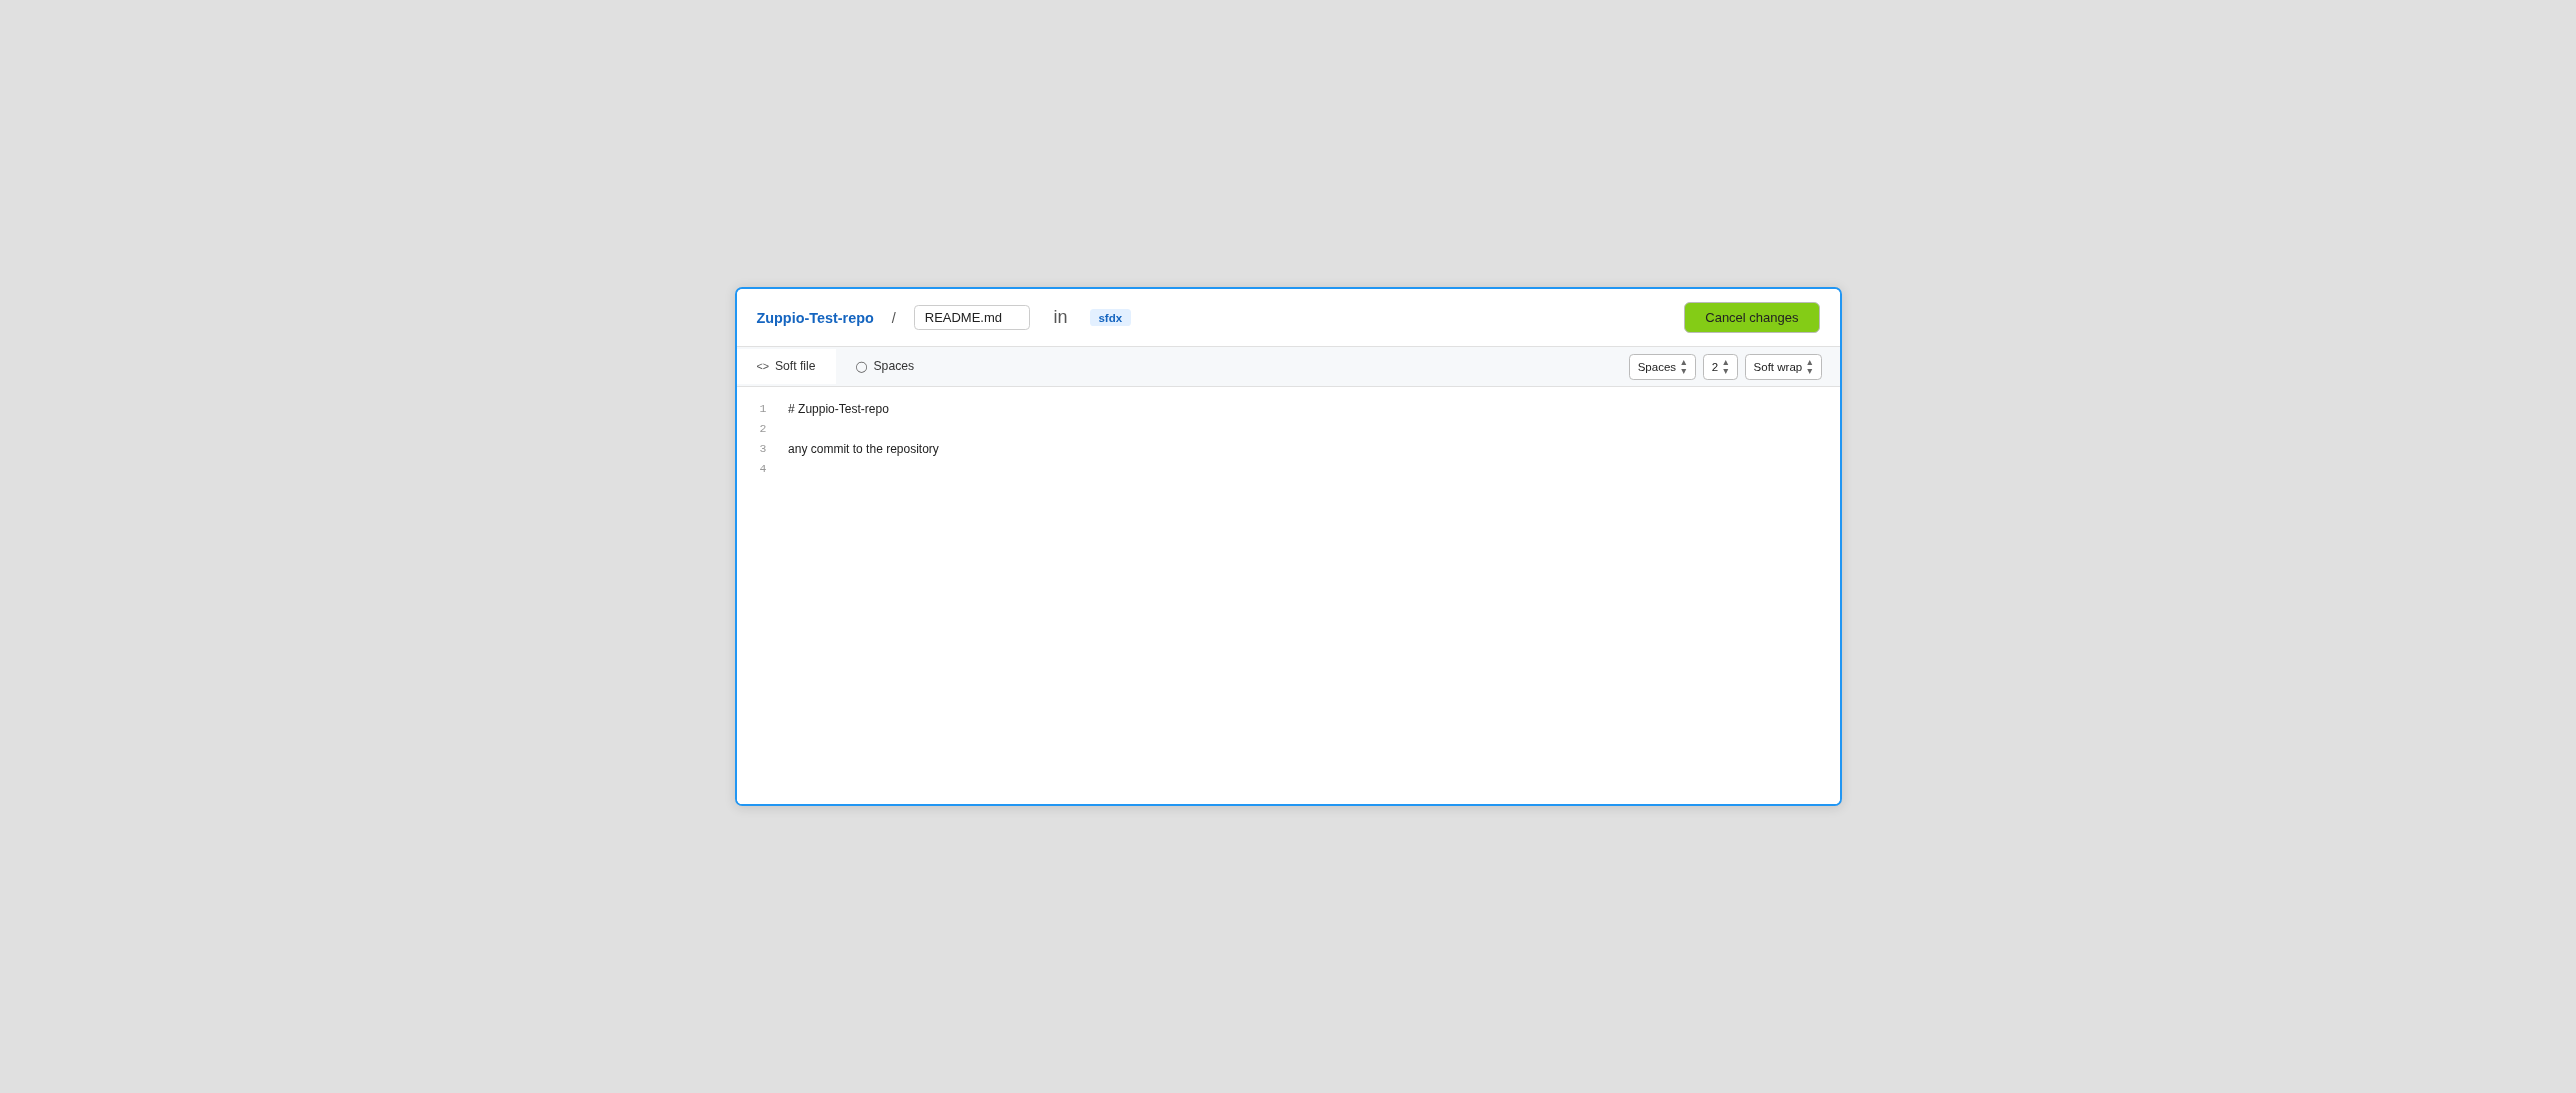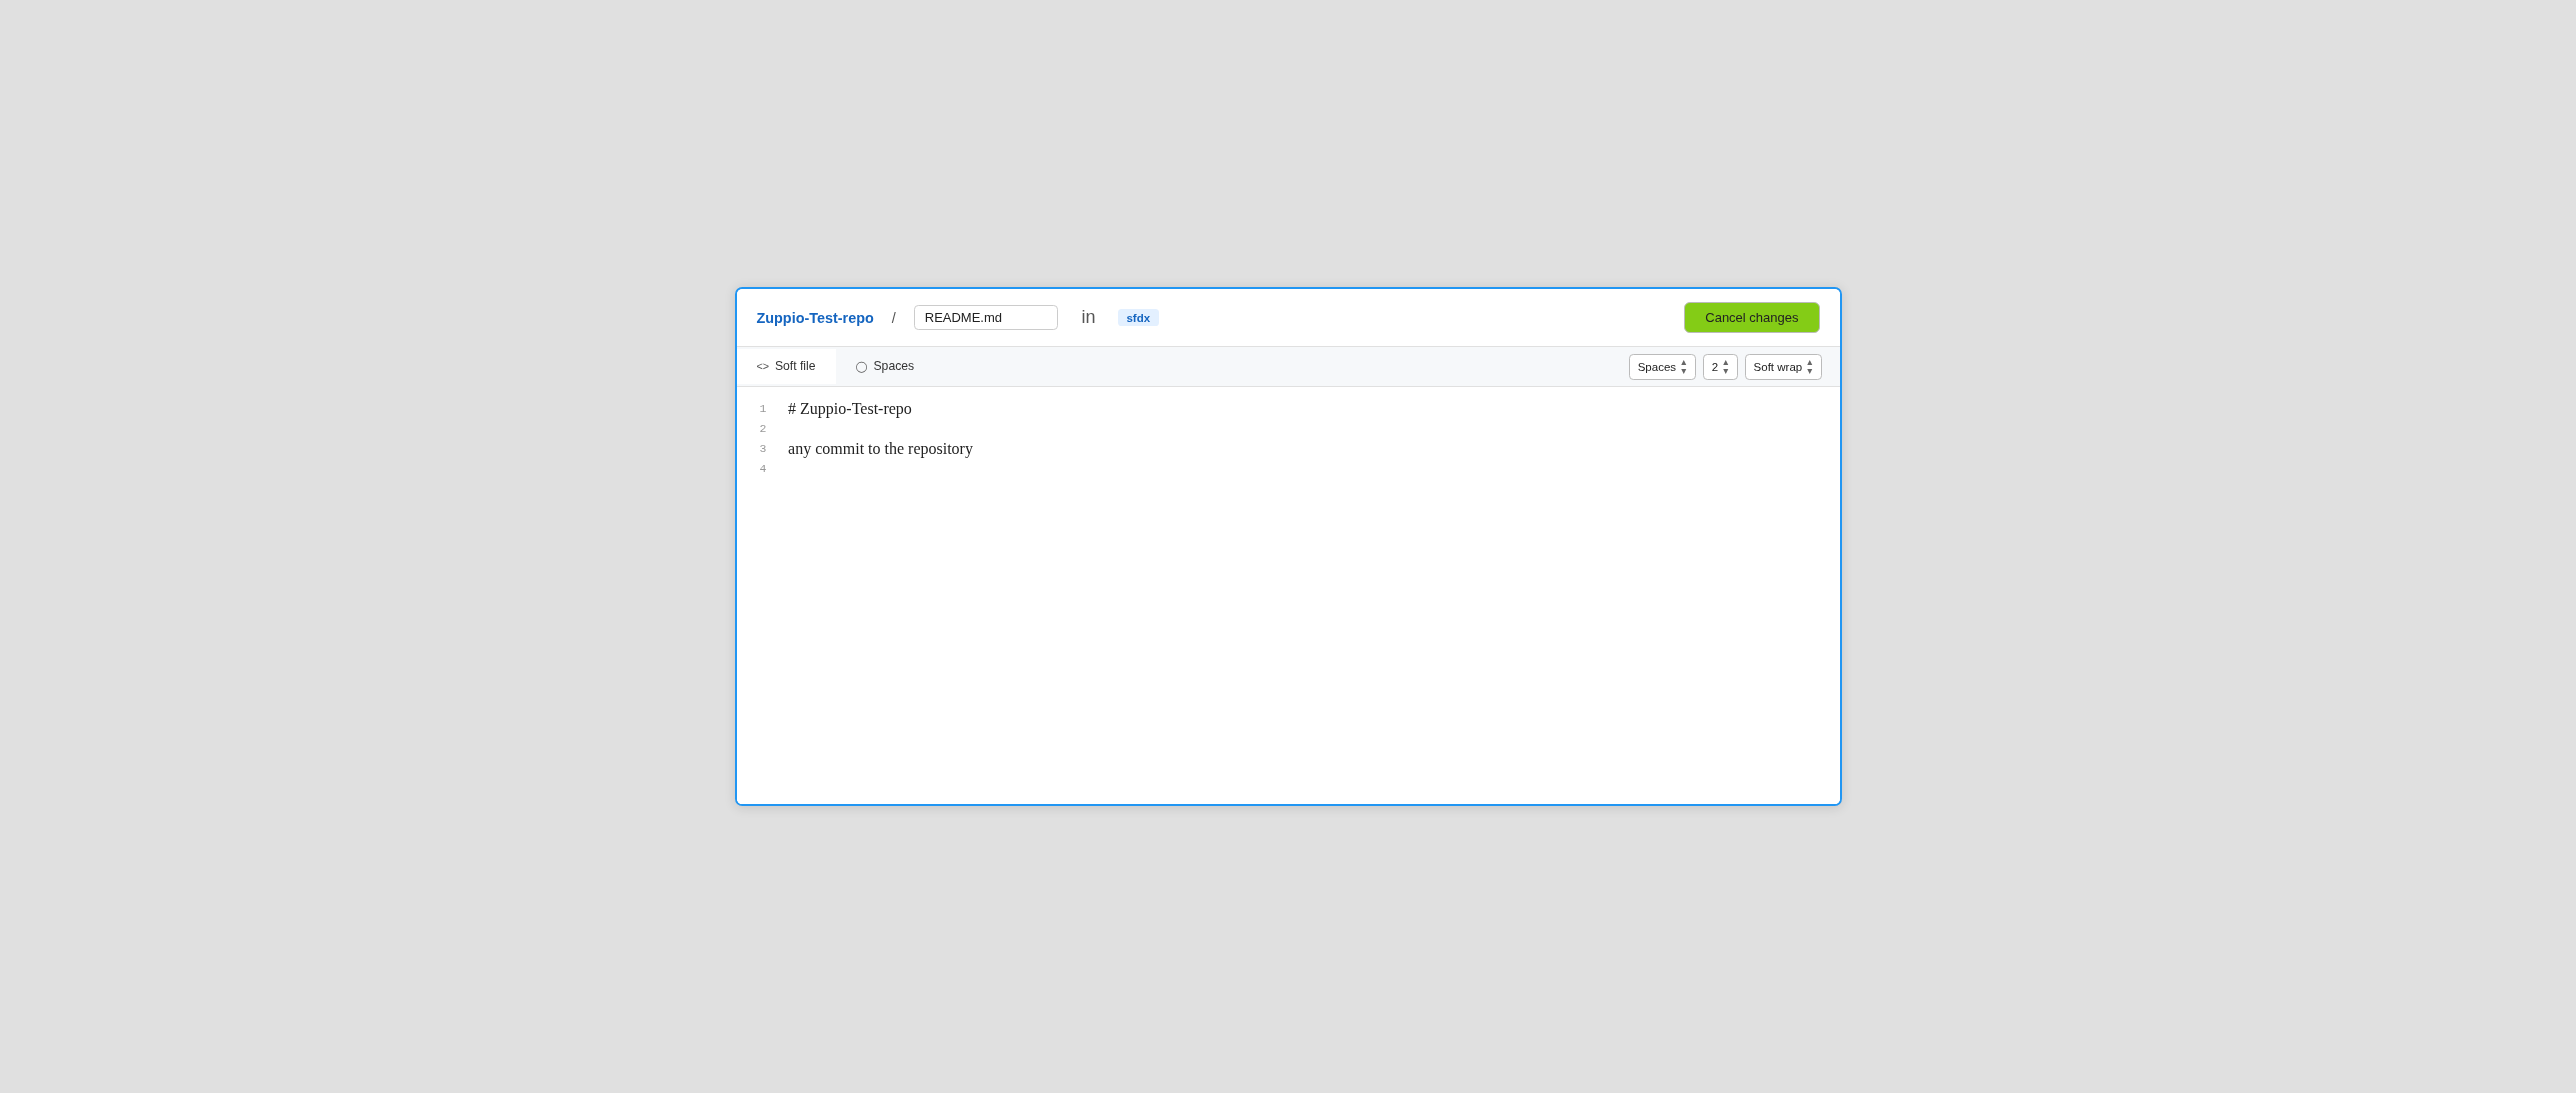--- a/index.html
+++ b/index.html
@@ -56,21 +56,21 @@
       font-size: 14.4px;
     }
 
     .filename-input {
       border: 0.7px solid #ccc;
       border-radius: 4.3px;
       padding: 4.3px 10px;
       font-size: 13px;
       color: #222;
       outline: none;
-      width: 144px;
+      width: 116px;
     }
 
     .in-label {
       color: #555;
       font-size: 18px;
       margin-left: 5.8px;
     }
 
     .branch-badge {
       background: #e3f0ff;
@@ -184,22 +184,22 @@
       font-family: 'SFMono-Regular', Consolas, 'Liberation Mono', Menlo, monospace;
       font-size: 11.5px;
       color: #999;
       padding: 0 13px 0 0;
       line-height: 20px;
     }
 
     .code-content {
       flex: 1;
       padding: 11.5px 8.6px;
-      font-family: Liberation Serif, serif;
-      font-size: 16px;
+      font-family: Liberation Sans, sans-serif;
+      font-size: 12px;
       color: #222;
       line-height: 20px;
       white-space: pre;
       outline: none;
     }
   </style>
 </head>
 <body>
 
 <div class="window">

